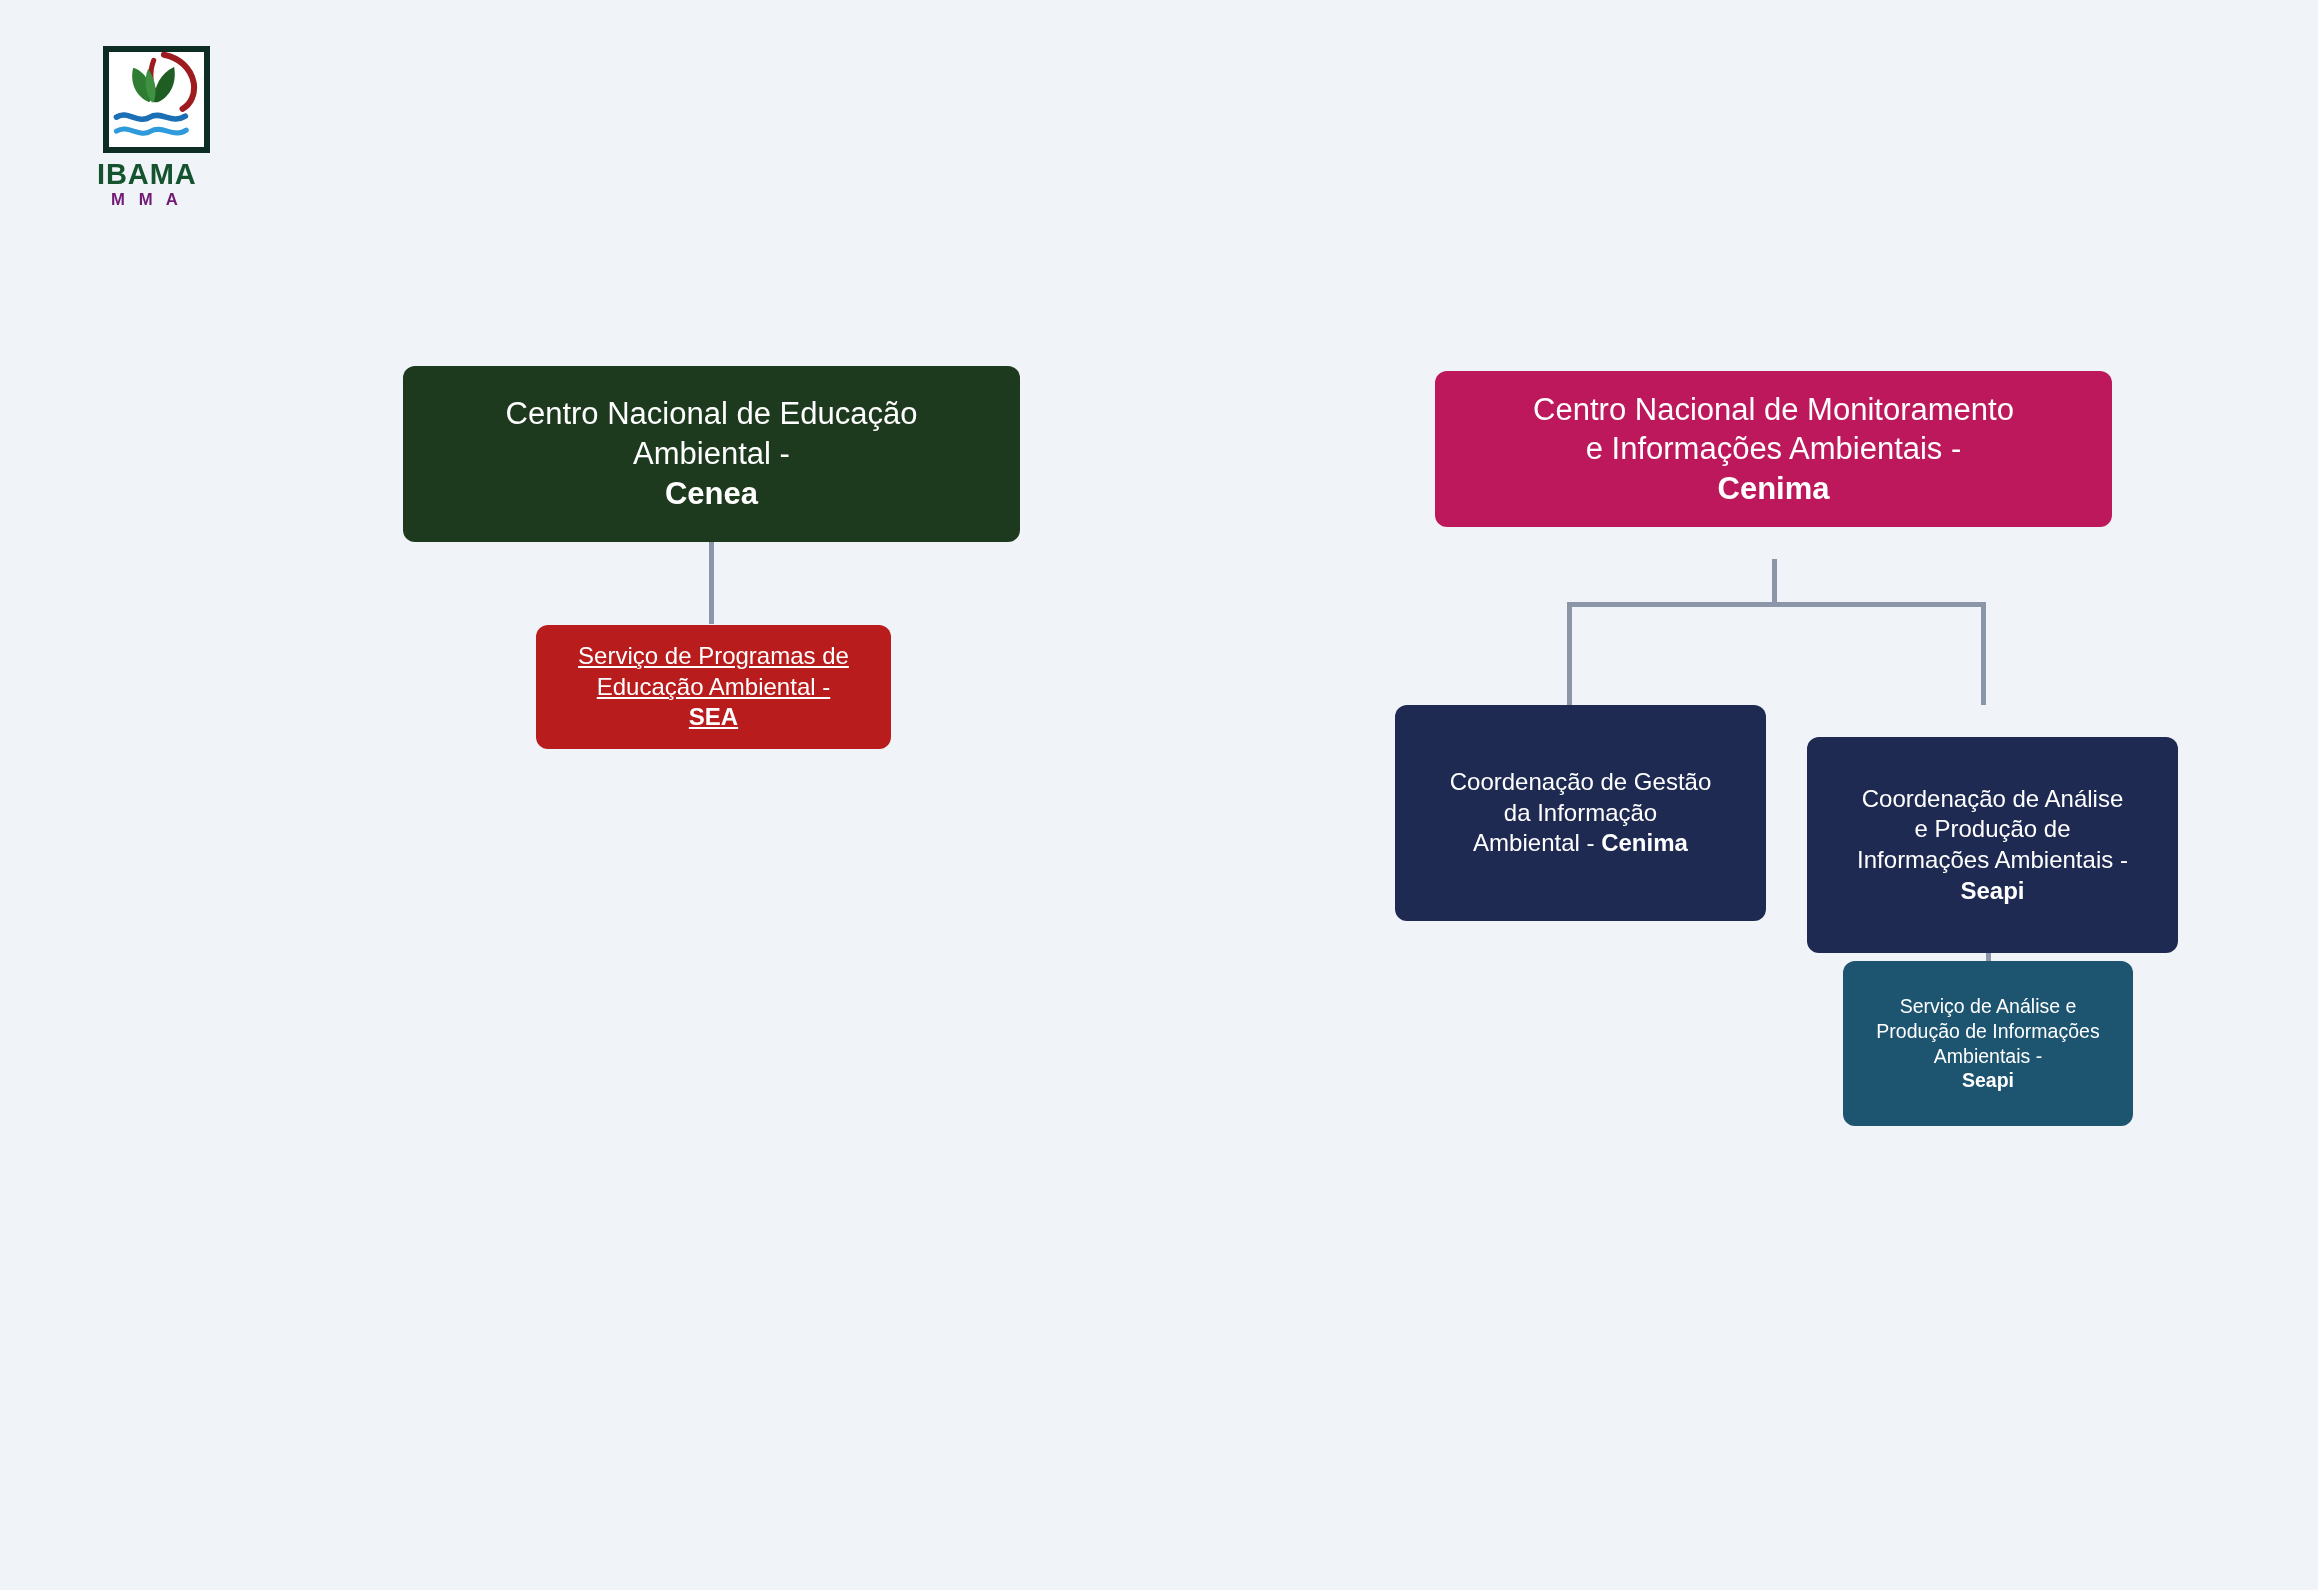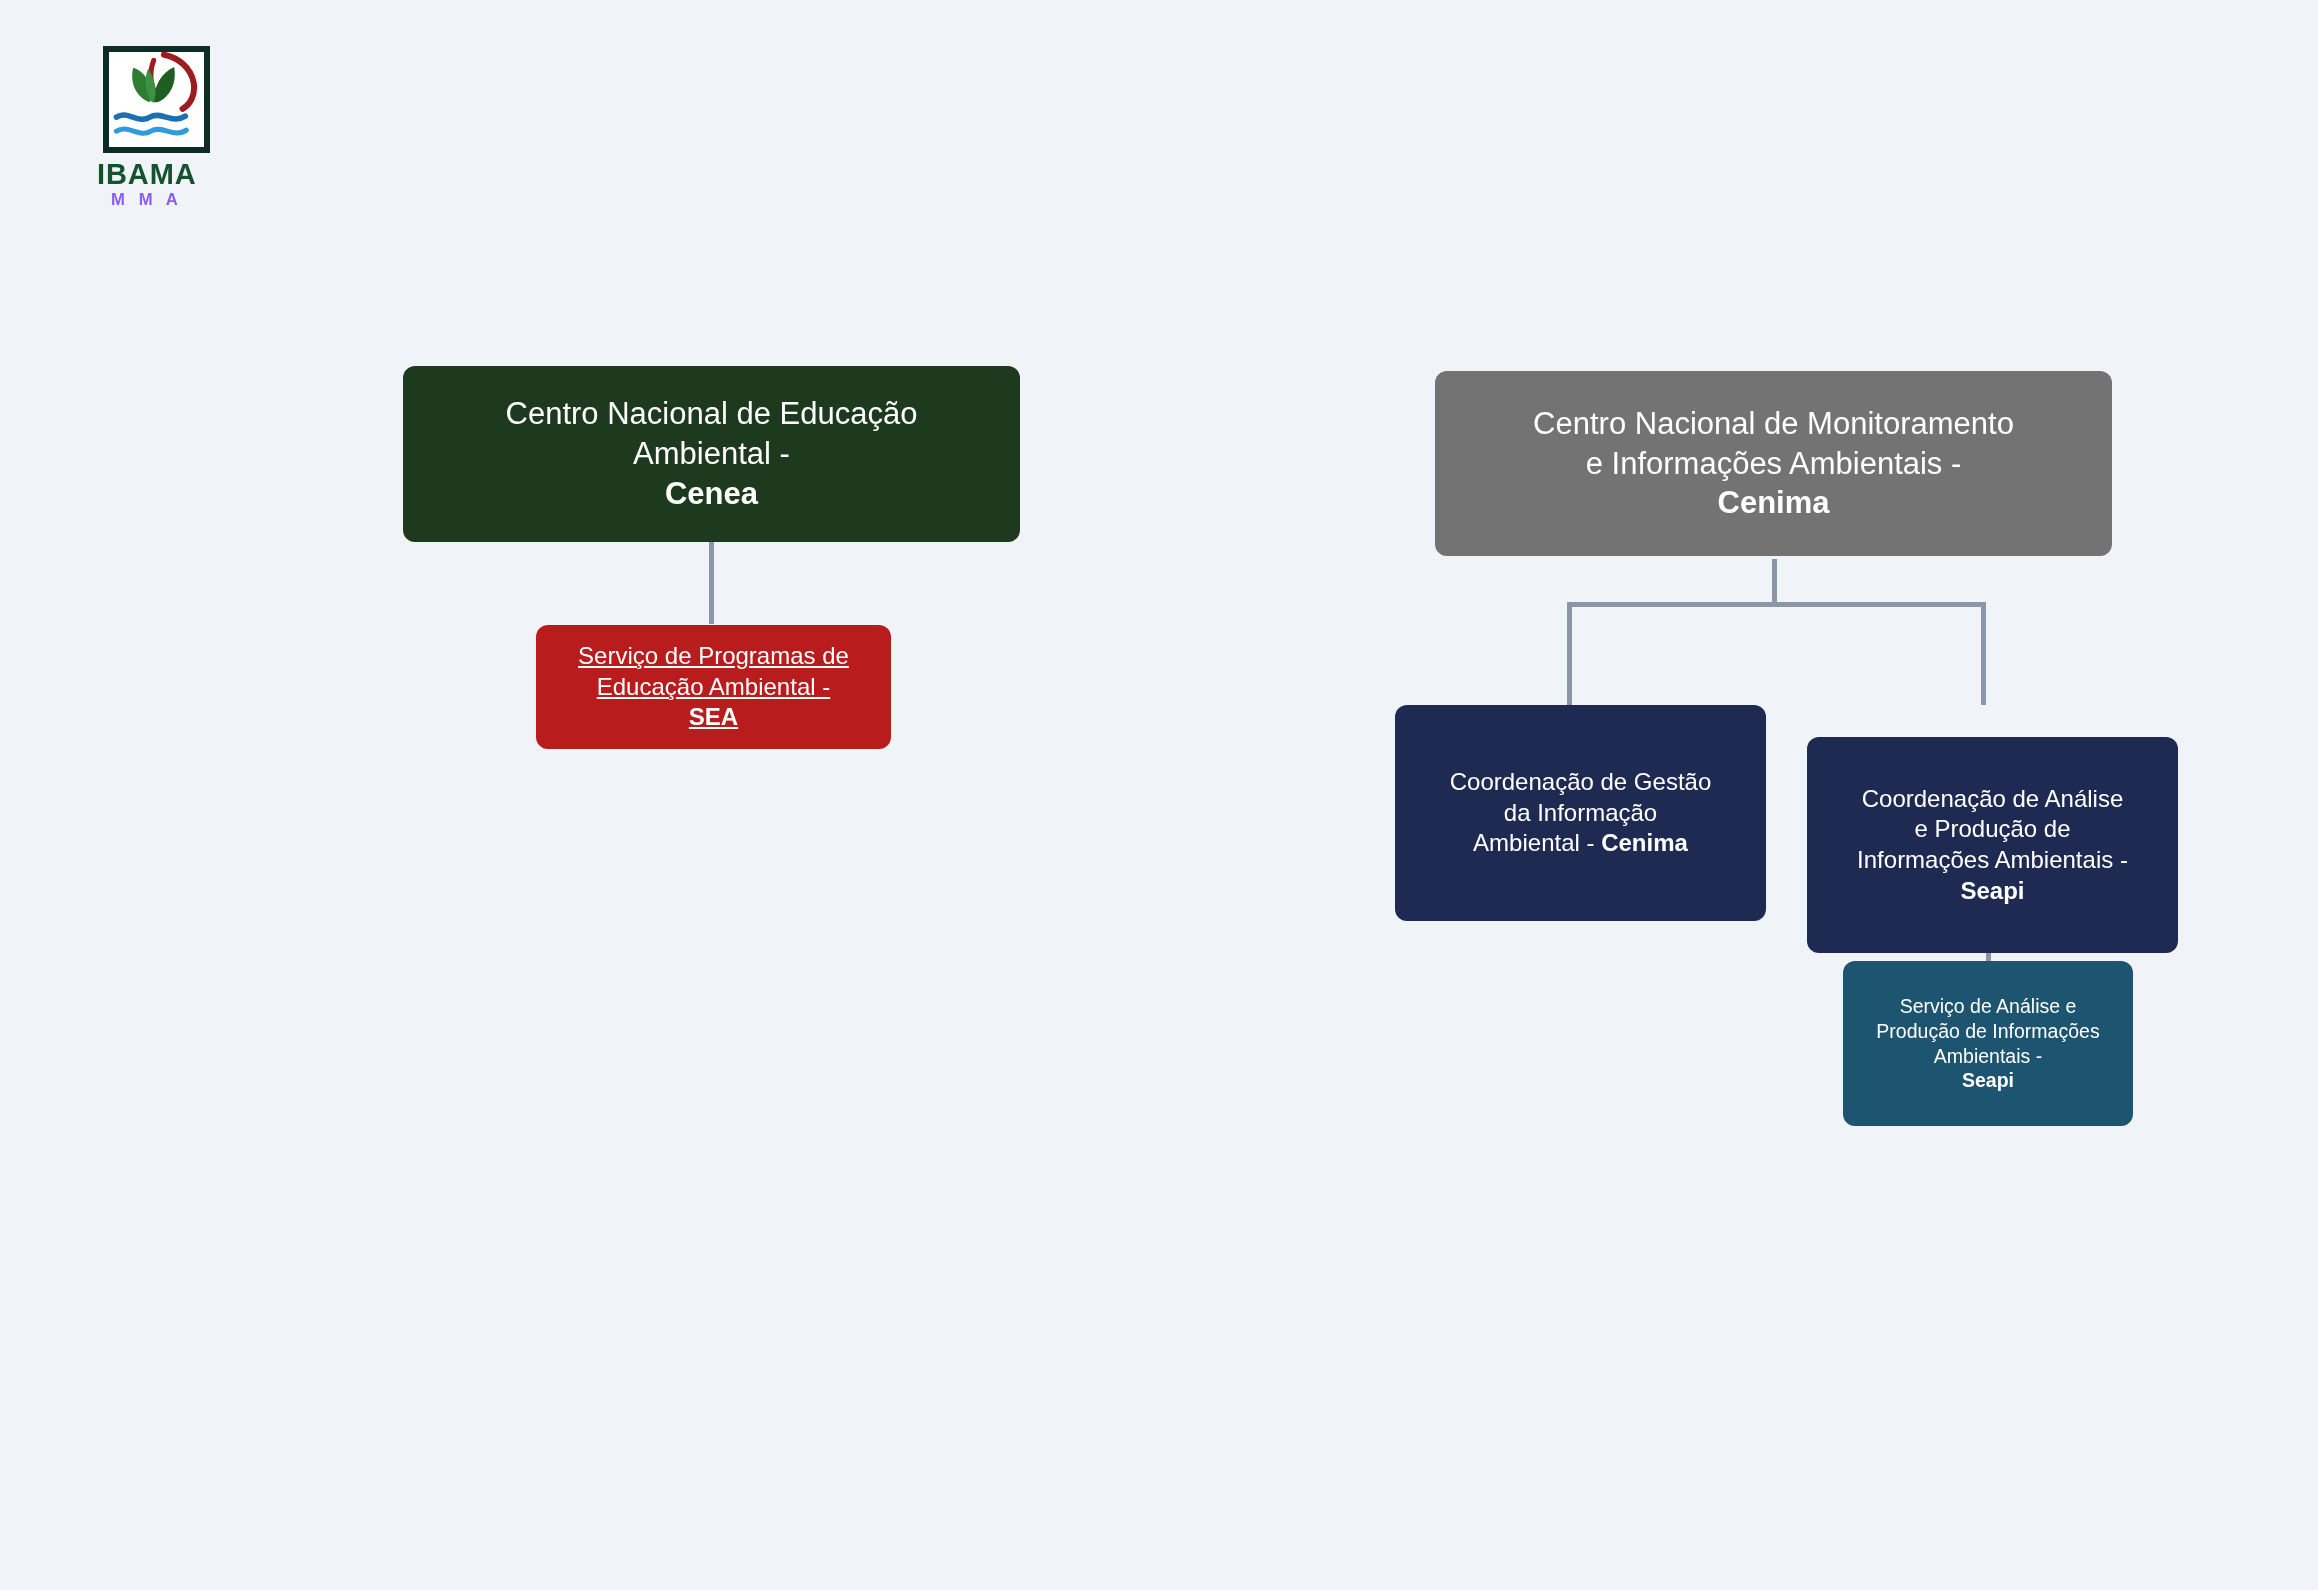--- a/index.html
+++ b/index.html
@@ -49,21 +49,21 @@
     color: #14532d;
     font-family: "Liberation Sans", sans-serif;
   }
   #logo .logo-sub {
     position: absolute;
     left: 28px;
     top: 162px;
     font-size: 16.7px;
     font-weight: bold;
     letter-spacing: 4.6px;
-    color: #8b5cf6;
+    color: #701a75;
     font-family: "Liberation Sans", sans-serif;
   }
 
   
   .connector {
     position: absolute;
     background: #8b97a8;
   }
 
   
@@ -126,21 +126,21 @@
 <div class="connector" style="left: 1986px; top: 916px; width: 4.6px; height: 46px; background: rgb(139, 151, 168);"></div>
 
 <div class="node dark-green" style="left: 403px; top: 366px; width: 617px; height: 176px; font-size: 31px; background: rgb(30, 58, 30);">
   <span class="ntext">Centro Nacional de Educação<br>Ambiental -<br><b>Cenea</b></span>
 </div>
 
 <div class="node green" style="left: 536px; top: 625px; width: 355px; height: 124px; font-size: 24px; background: #b91c1c; text-decoration: underline;">
   <span class="ntext">Serviço de Programas de<br>Educação Ambiental -<br><b>SEA</b></span>
 </div>
 
-<div class="node navy-black" style="left: 1435px; top: 371px; width: 677px; height: 185px; font-size: 31px; background: #737373;">
+<div class="node navy-black" style="left: 1435px; top: 371px; width: 677px; height: 156px; font-size: 31px; background: #be185d;">
   <span class="ntext">Centro Nacional de Monitoramento<br>e Informações Ambientais -<br><b>Cenima</b></span>
 </div>
 
 <div class="node navy" style="left: 1395px; top: 705px; width: 371px; height: 216px; font-size: 24px; background: rgb(30, 42, 82);">
   <span class="ntext">Coordenação de Gestão<br>da Informação<br>Ambiental - <b>Cenima</b></span>
 </div>
 
 <div class="node navy" style="left: 1807px; top: 705px; width: 371px; height: 216px; font-size: 24px; background: rgb(30, 42, 82); margin-top: 32px;">
   <span class="ntext">Coordenação de Análise<br>e Produção de<br>Informações Ambientais -<br><b>Seapi</b></span>
 </div>

